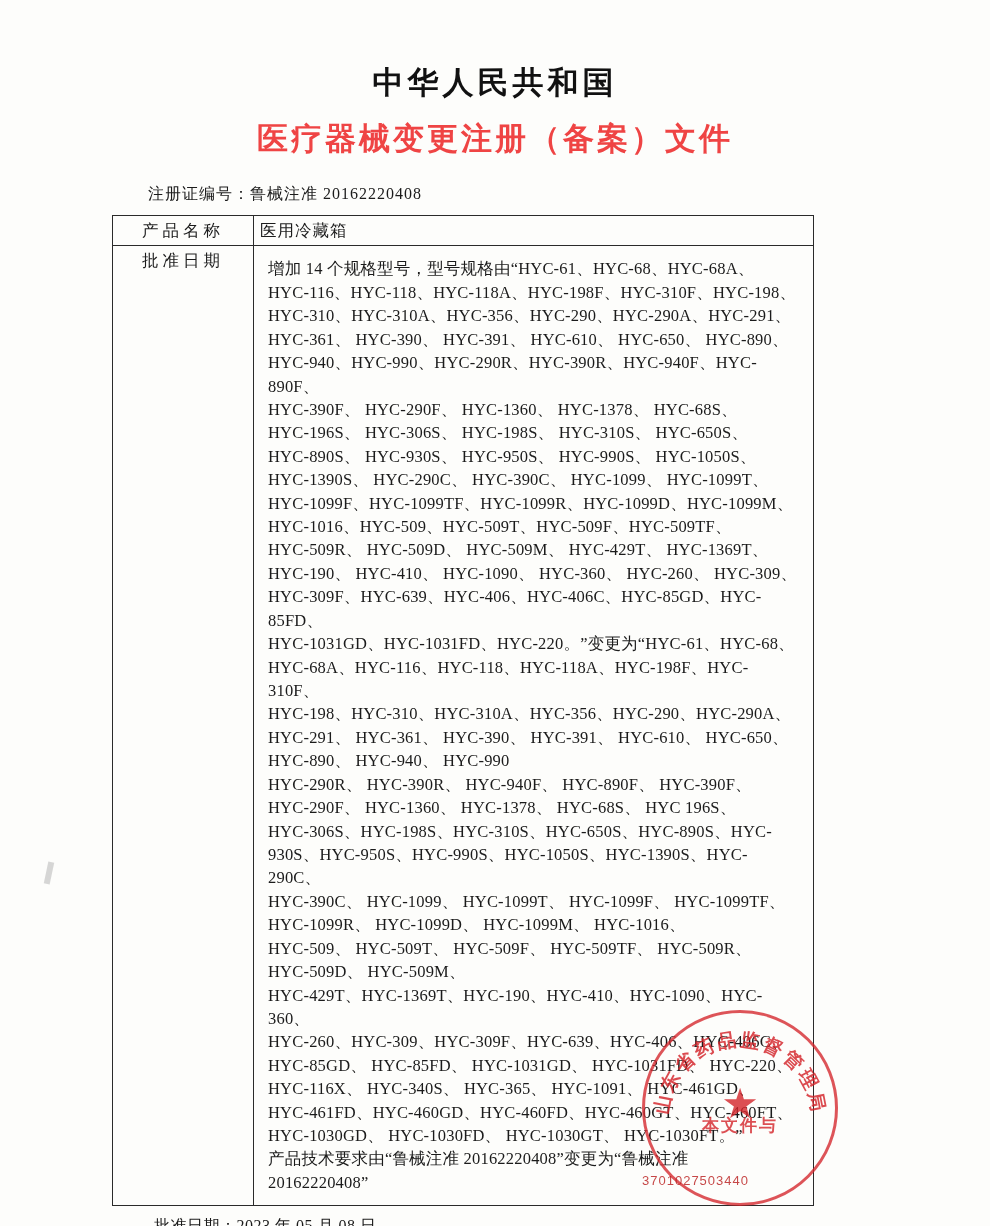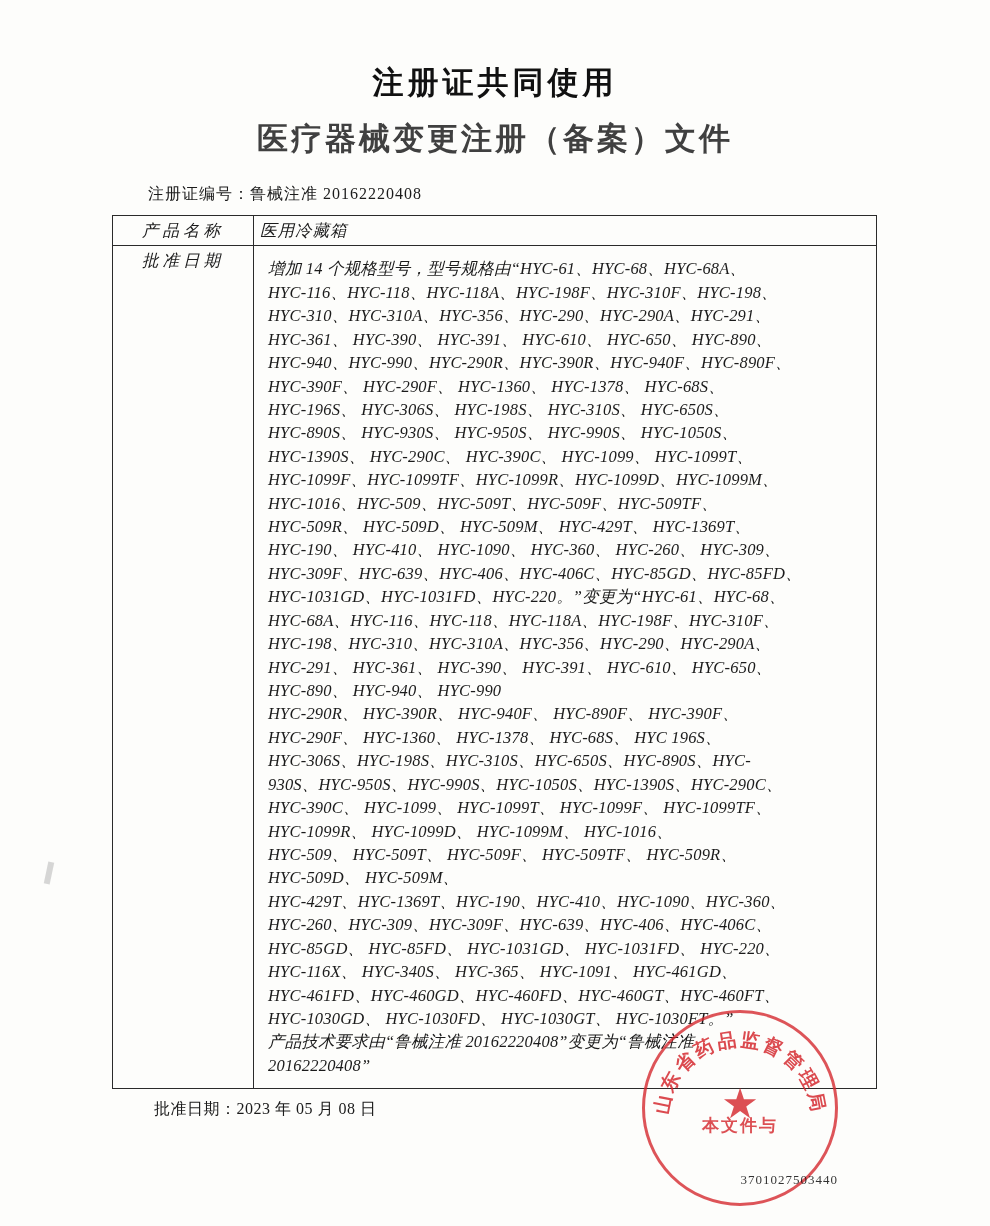--- a/index.html
+++ b/index.html
@@ -28,33 +28,32 @@
     font-size: 31px;
     font-weight: bold;
     letter-spacing: 4px;
     color: #111;
   }
   .title-line2 {
     font-size: 31px;
     font-weight: bold;
     letter-spacing: 3px;
     margin-top: 14px;
-    color: #404040;
+    color: #ef4444;
   }
   .reg-no {
     margin: 24px 0 10px 148px;
     font-size: 16px;
     letter-spacing: 1px;
   }
   table.doc {
     border-collapse: collapse;
     margin-left: 112px;
-    width: 765px;
+    width: 702px;
     table-layout: fixed;
-    font-style: italic;
   }
   table.doc td {
     border: 1px solid #2a2a2a;
     vertical-align: top;
     padding: 3px 6px;
     font-size: 16.5px;
     line-height: 1.42;
   }
   td.label {
     width: 128px;
@@ -149,26 +148,26 @@
     fill: #d4242a;
     opacity: 0.82;
     font-family: "Liberation Serif", serif;
     font-weight: bold;
   }
   .seal .code {
     position: absolute;
     bottom: 18px;
     left: 0;
     right: 0;
-    text-align: right;
-    color: #000000;
+    text-align: left;
+    color: #b91c1c;
     opacity: 0.8;
     font-size: 13px;
     letter-spacing: 1px;
-    font-family: Liberation Serif, serif;
+    font-family: Liberation Sans, sans-serif;
   }
   .seal .mid-text {
     position: absolute;
     left: 0;
     right: 0;
     top: 104px;
     text-align: center;
     color: #d4242a;
     opacity: 0.8;
     font-size: 17px;
@@ -185,21 +184,21 @@
     opacity: 0.6;
     transform: rotate(12deg);
   }
 </style>
 </head>
 <body>
 
 <div class="page">
 
   <div class="title-block">
-    <div class="title-line1">注册证共同使用</div>
+    <div class="title-line1">中华人民共和国</div>
     <div class="title-line2">医疗器械变更注册（备案）文件</div>
   </div>
 
   <div class="reg-no">注册证编号：鲁械注准 20162220408</div>
 
   <table class="doc">
     <tbody>
         <tr>
       <td class="label">产品名称</td>
       <td class="value">医用冷藏箱</td>

